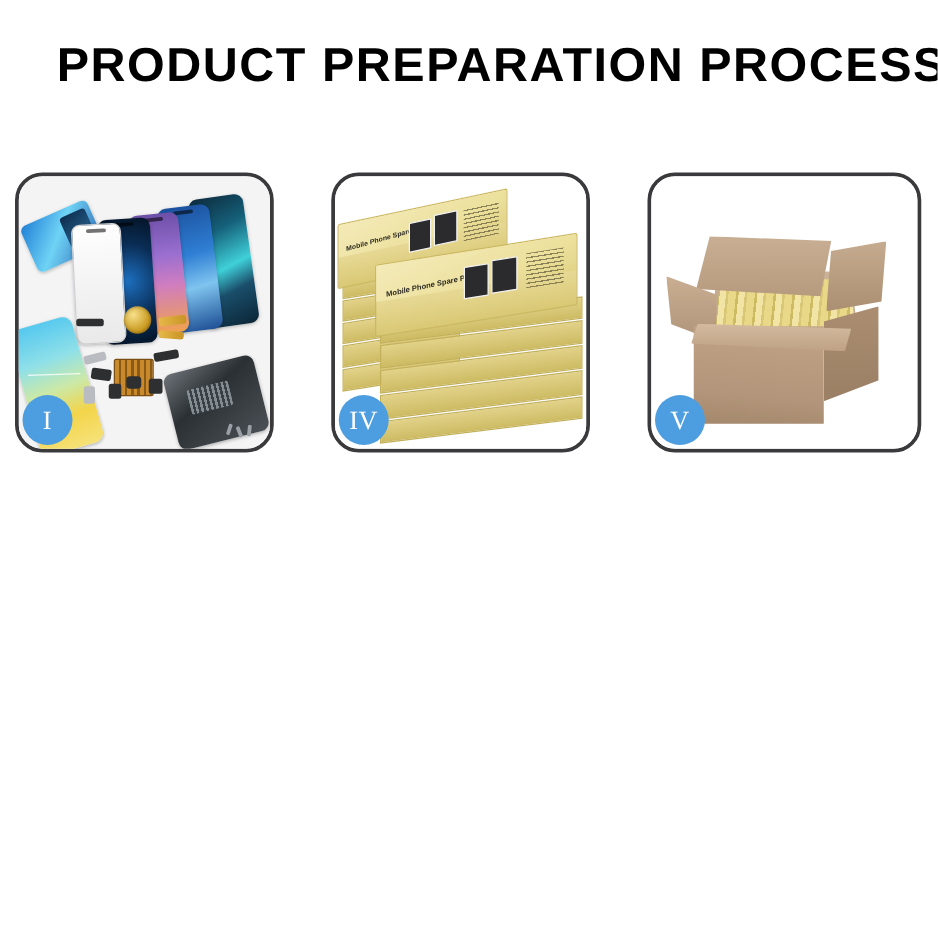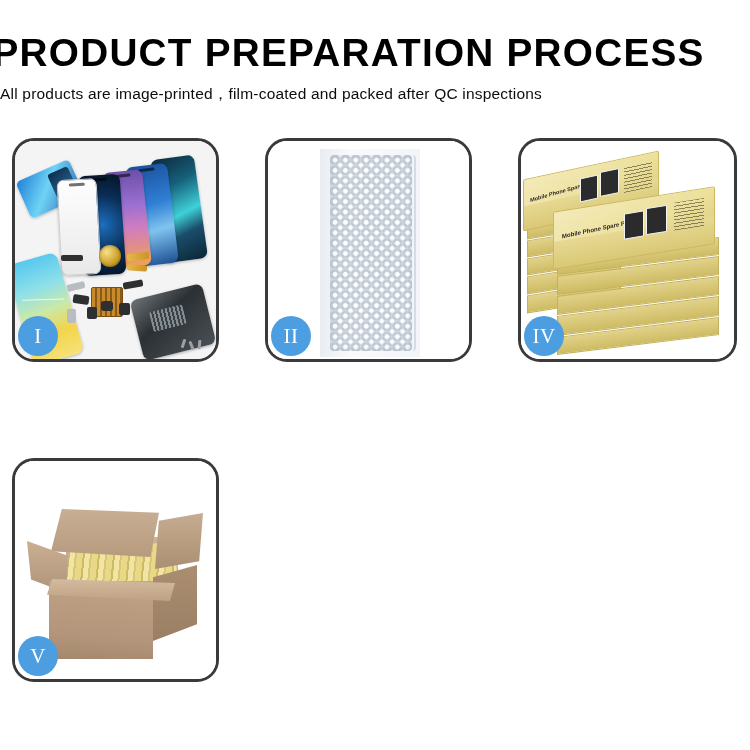--- a/index.html
+++ b/index.html
@@ -10,21 +10,21 @@
   body {
     width: 750px;
     height: 750px;
     font-family: "Liberation Sans", sans-serif;
     overflow: hidden;
     position: relative;
   }
 
   
   .header {
-    text-align: left;
+    text-align: right;
     padding-top: 34px;
   }
   .main-title {
     font-family: "Liberation Sans", sans-serif;
     font-size: 38px;
     font-weight: bold;
     letter-spacing: 1.2px;
     color: #000000;
     line-height: 1.05;
     margin: 0;
@@ -345,21 +345,20 @@
   .s-tab{
     position:absolute; width:16px; height:14px;
     background: rgba(120,96,72,.45);
   }
 </style>
 </head>
 <body>
 
 <div class="header">
   <h1 class="main-title">PRODUCT PREPARATION PROCESS</h1>
-  <p class="sub-title">All products are image-printed，film-coated and packed after QC inspections</p>
 </div>
 
 <div class="grid">
 
   <div class="panel">
     <div class="panel-inner">
       <div class="p1-bg"></div>
 
       <div class="lcd-blue"></div>
 
@@ -396,29 +395,20 @@
 
       <div class="screws">
         <i style="left:0;  top:0;  transform:rotate(18deg);"></i>
         <i style="left:8px;top:2px;transform:rotate(-22deg);"></i>
         <i style="left:16px;top:1px;transform:rotate(6deg);"></i>
       </div>
     </div>
     <div class="badge">I</div>
   </div>
 
-  <div class="panel">
-    <div class="panel-inner">
-      <div class="p2-bg"></div>
-      <div class="wrap-sheet"></div>
-      <div class="bubbles"></div>
-      <div class="bub-edge"></div>
-    </div>
-    <div class="badge">II</div>
-  </div>
 
 
   <div class="panel">
     <div class="panel-inner">
       <div class="p4-bg"></div>
       <div class="stack">
 
         <div class="kedge" style="left:6px;  top:74px;  width:92px; height:15px; transform:skewY(-9deg);"></div>
         <div class="kedge" style="left:6px;  top:92px;  width:92px; height:15px; transform:skewY(-9deg);"></div>
         <div class="kedge" style="left:6px;  top:110px; width:92px; height:15px; transform:skewY(-9deg);"></div>

